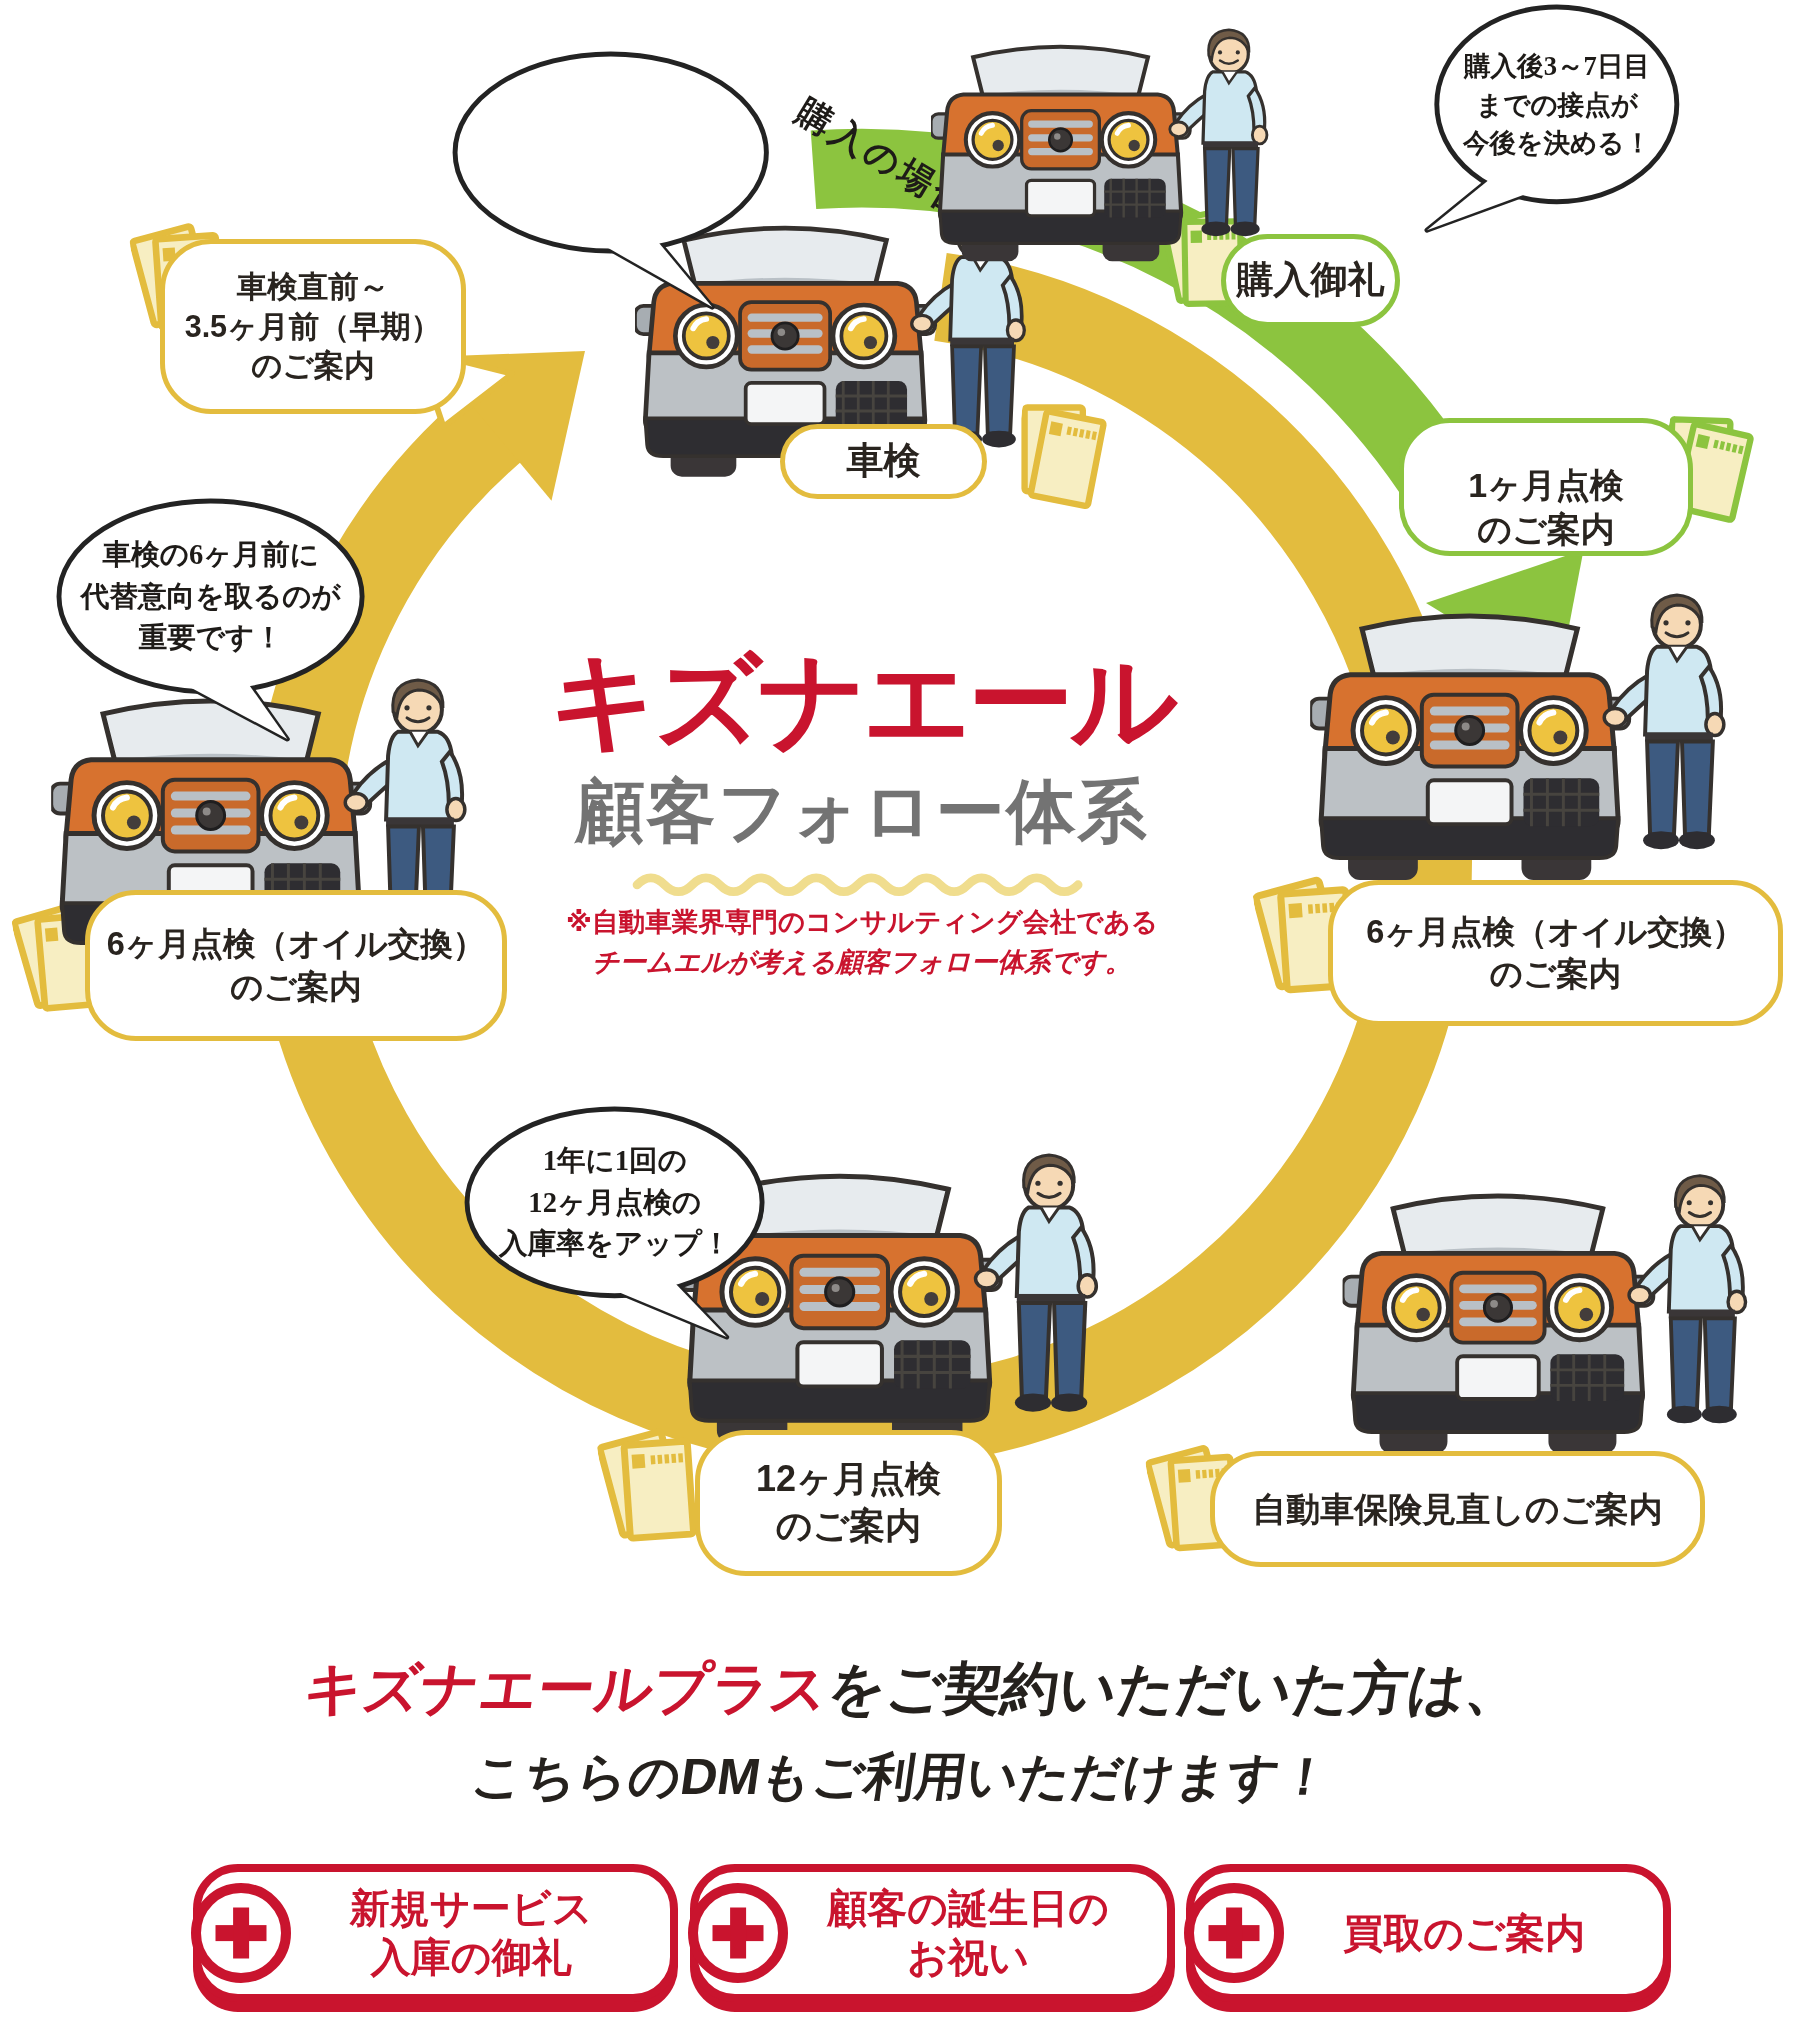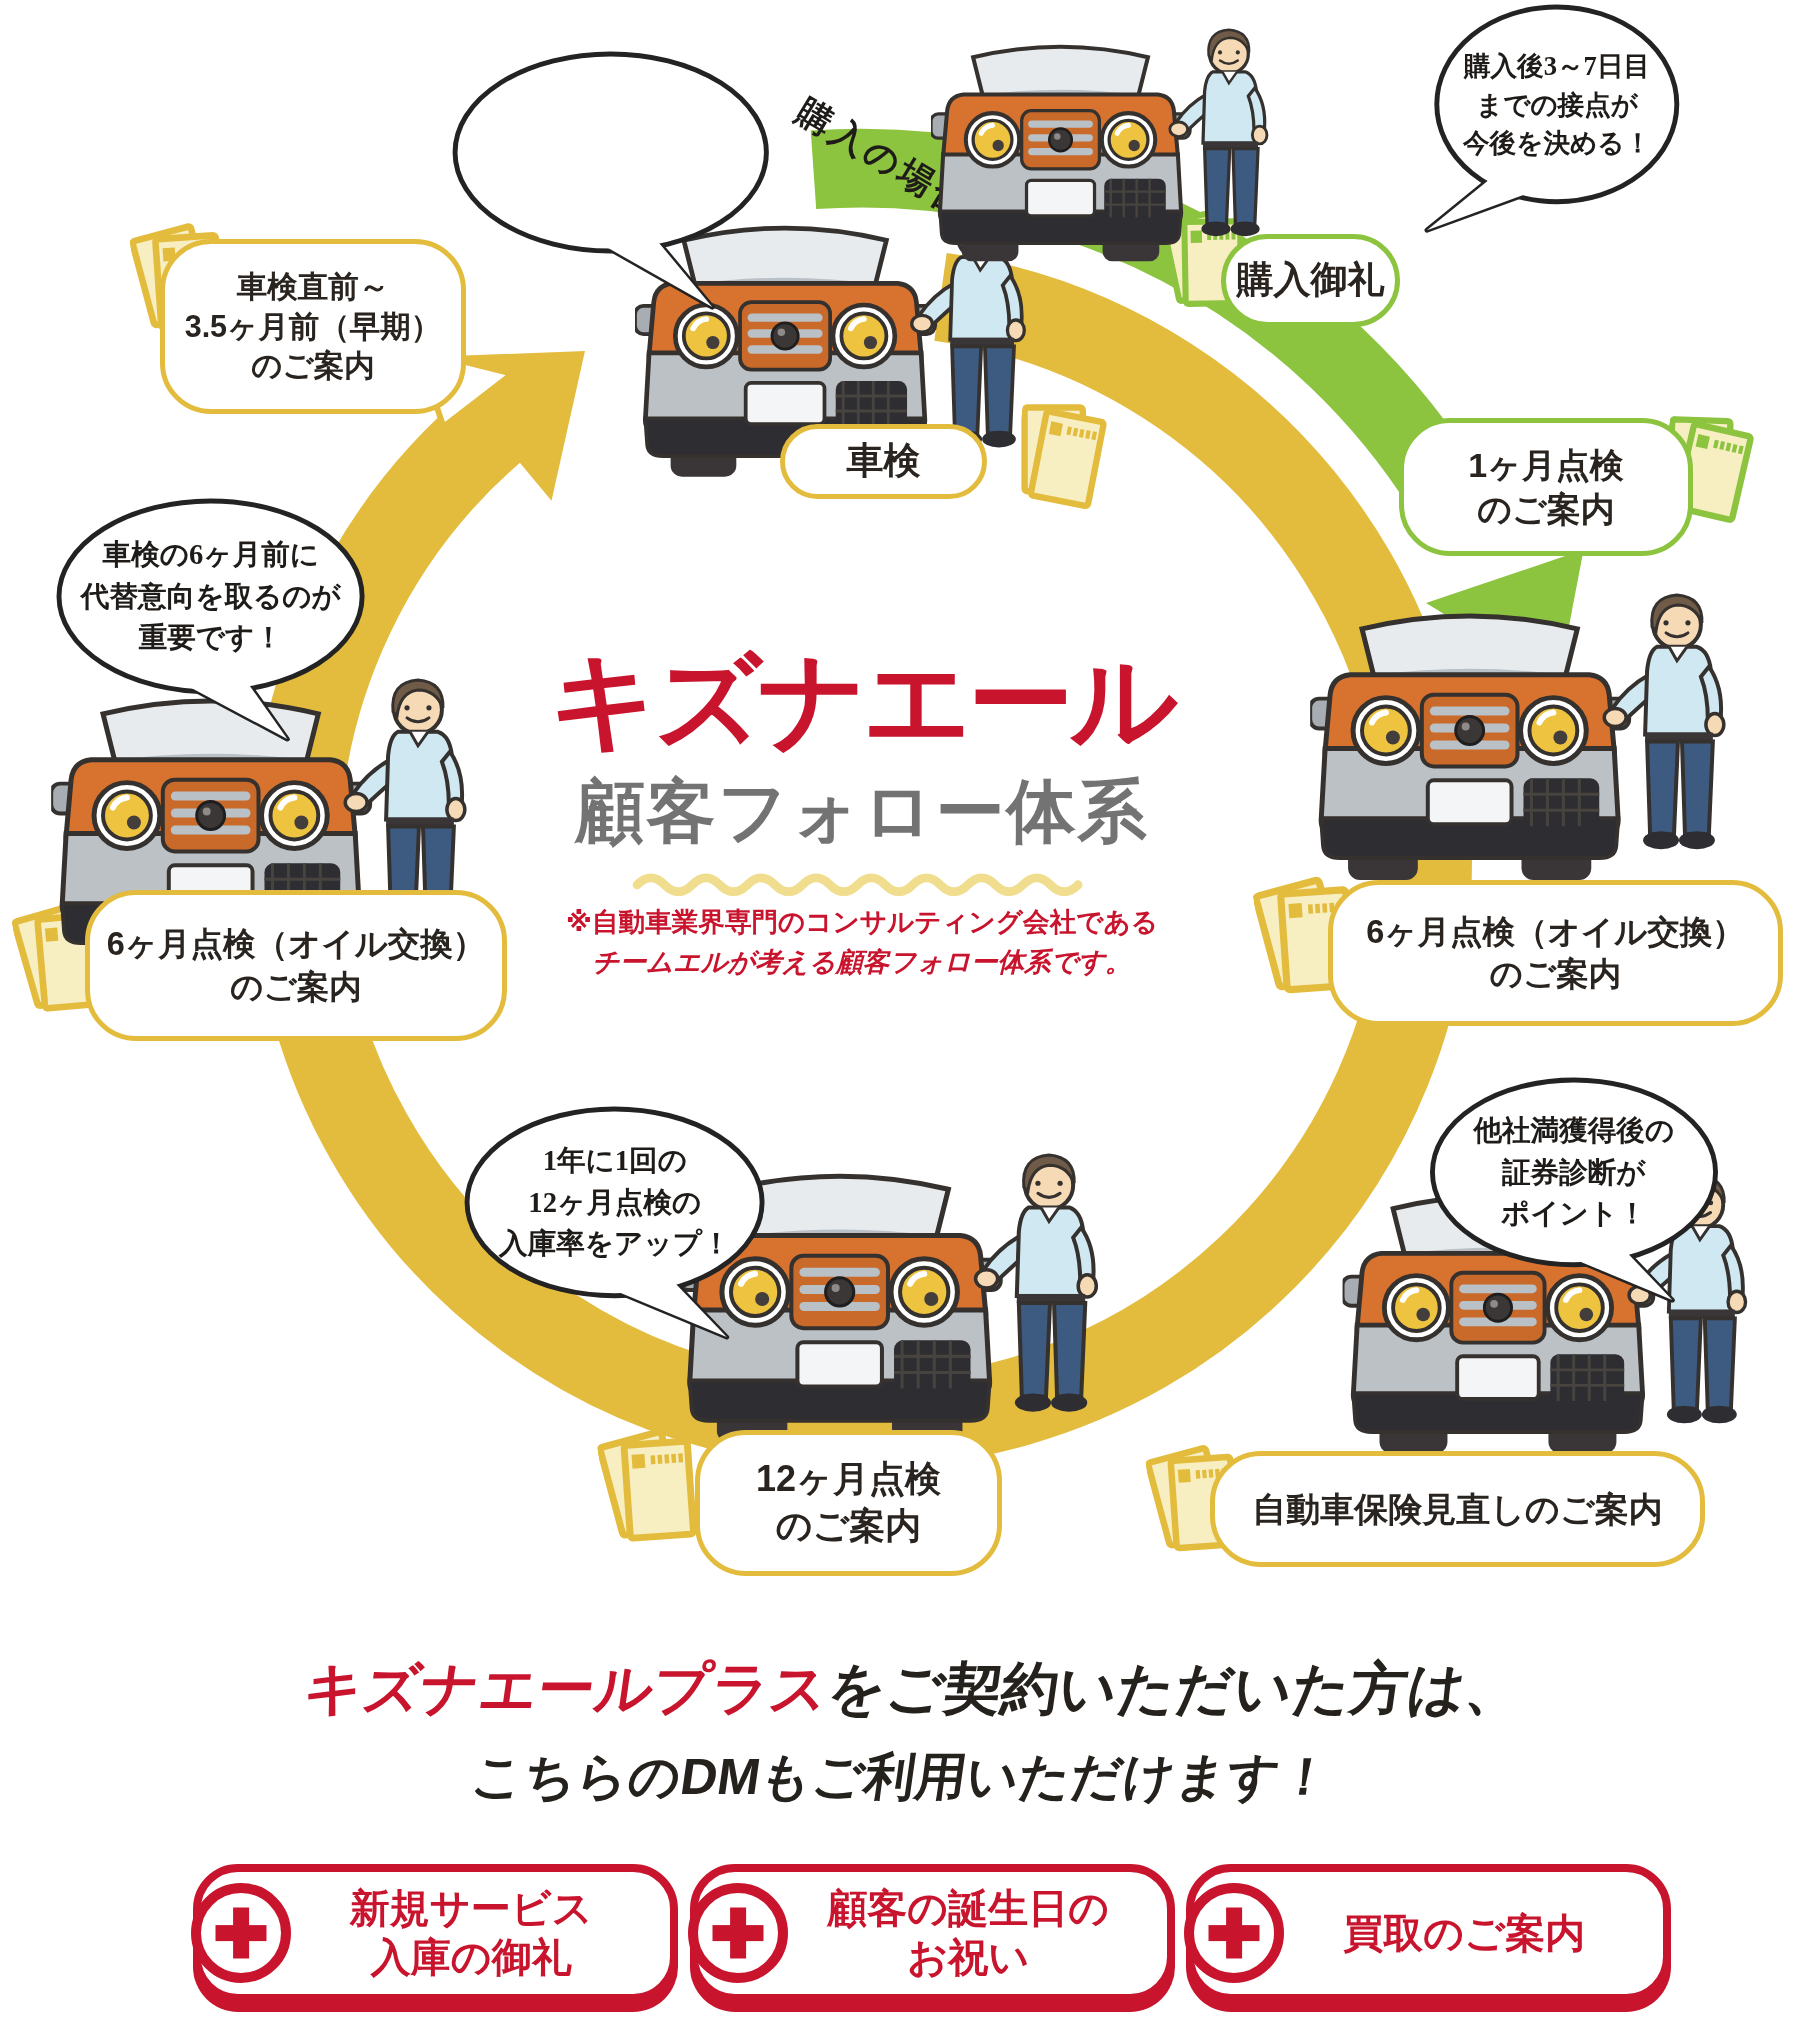--- a/index.html
+++ b/index.html
@@ -206,21 +206,21 @@
 
   <div class="pill ml" style="left:160px;top:223px;width:296px;height:165px;font-size:30.5px;margin-top:16px;"><span>車検直前～
 3.5ヶ月前（早期）
 のご案内</span></div>
   <div class="pill" style="left:780px;top:424px;width:197px;height:65px;font-size:37px;">
       <span>車検</span>
     </div>
   <div class="pill green" style="left:1221px;top:234px;width:169px;height:83px;font-size:37px;">
       <span>購入御礼</span>
     </div>
-  <div class="pill green ml" style="left:1399px;top:418px;width:284px;height:128px;font-size:34px;"><span>1ヶ月点検
+  <div class="pill green ml" style="left:1399px;top:418px;width:284px;height:128px;font-size:34px;align-items:flex-end;"><span>1ヶ月点検
 のご案内</span></div>
   <div class="pill ml" style="left:1328px;top:880px;width:445px;height:136px;font-size:32.5px;"><span>6ヶ月点検（オイル交換）
 のご案内</span></div>
   <div class="pill" style="left:1210px;top:1451px;width:485px;height:106px;font-size:34px;">
       <span>自動車保険見直しのご案内</span>
     </div>
   <div class="pill ml" style="left:695px;top:1430px;width:297px;height:136px;font-size:36px;"><span>12ヶ月点検
 のご案内</span></div>
   <div class="pill ml" style="left:85px;top:890px;width:412px;height:141px;font-size:32.5px;"><span>6ヶ月点検（オイル交換）
 のご案内</span></div>
@@ -237,30 +237,20 @@
     <svg viewBox="0 0 280 245">
       <path d="M90,175 L20,232 L135,190 Z" fill="#fff" stroke="#232323" stroke-width="5" stroke-linejoin="round"></path>
       <ellipse cx="152" cy="104" rx="122" ry="99" fill="#fff" stroke="#232323" stroke-width="5"></ellipse>
       <path d="M90,175 L20,232 L135,190 Z" fill="#fff"></path>
     </svg>
     <div class="btext" style="left:39px;top:11.8px;width:222px;height:182px;font-size:26.6px;">購入後3～7日目
 までの接点が
 今後を決める！</div>
   </div>
 
-  <div class="bubble" style="left:1426px;top:1076px;width:296px;height:231px;">
-    <svg viewBox="0 0 300 235">
-      <path d="M190,165 L250,228 L140,182 Z" fill="#fff" stroke="#232323" stroke-width="5" stroke-linejoin="round"></path>
-      <ellipse cx="150" cy="98" rx="144" ry="94" fill="#fff" stroke="#232323" stroke-width="5"></ellipse>
-      <path d="M190,165 L250,228 L140,182 Z" fill="#fff"></path>
-    </svg>
-    <div class="btext" style="left:11.8px;top:7.9px;width:272px;height:177px;font-size:28.6px;">他社満獲得後の
-証券診断が
-ポイント！</div>
-  </div>
 
   <div class="bubble" style="left:461px;top:1105px;width:315px;height:238px;">
     <svg viewBox="0 0 320 242">
       <path d="M205,168 L270,236 L150,186 Z" fill="#fff" stroke="#232323" stroke-width="5" stroke-linejoin="round"></path>
       <ellipse cx="156" cy="99" rx="150" ry="95" fill="#fff" stroke="#232323" stroke-width="5"></ellipse>
       <path d="M205,168 L270,236 L150,186 Z" fill="#fff"></path>
     </svg>
     <div class="btext" style="left:13.8px;top:7.9px;width:280px;height:179px;font-size:28.6px;">1年に1回の
 12ヶ月点検の
 入庫率をアップ！</div>

